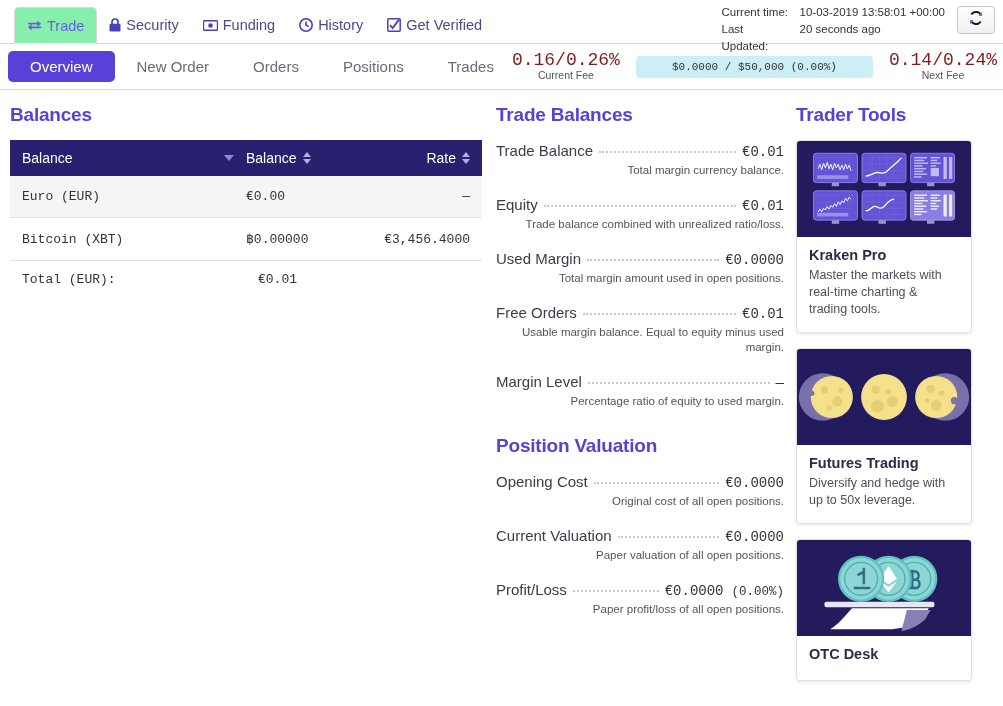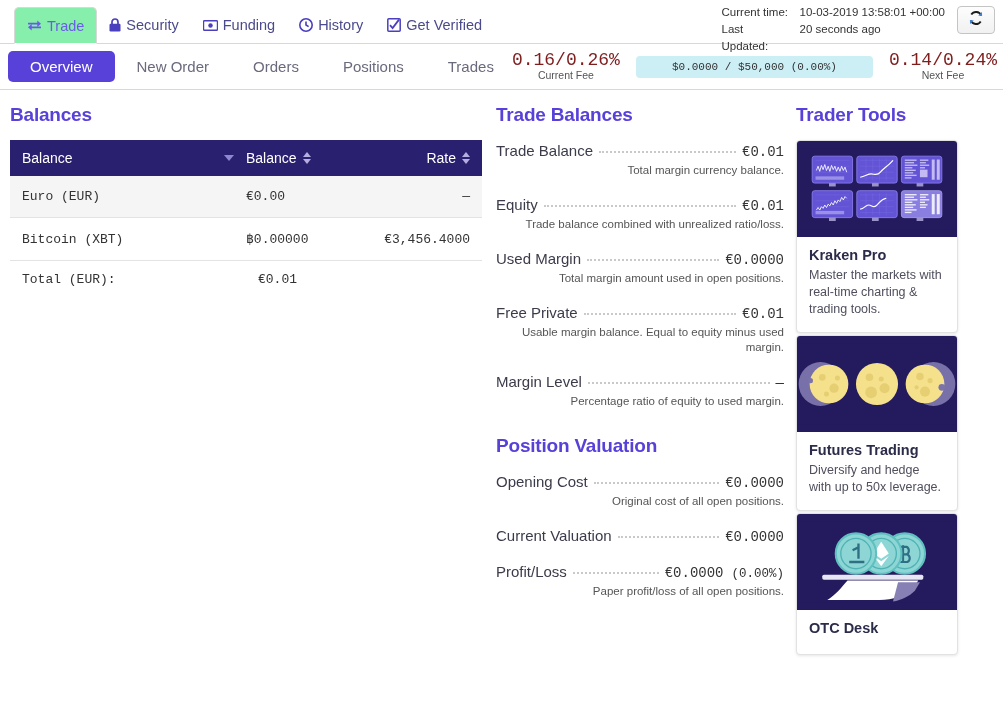--- a/index.html
+++ b/index.html
@@ -175,26 +175,26 @@
   .dl-desc {
     font-size: 11.5px;
     color: #555;
     text-align: right;
     margin-top: 3px;
     line-height: 15px;
   }
 
   
   .card {
-    width: 162px;
+    width: 176px;
     background: #fff;
     border: 1px solid #e2e2e2;
     border-radius: 4px;
     box-shadow: 0 1px 3px rgba(0,0,0,0.10);
-    margin-bottom: 2px;
+    margin-bottom: 15px;
     overflow: hidden;
     cursor: pointer;
   }
   .card-art { width: 100%; height: 96px; background: #241a5e; display: block; }
   .card-body { padding: 10px 12px 14px 12px; }
   .card-title { font-size: 14.5px; font-weight: bold; color: #2b2b4a; margin-bottom: 4px; }
   .card-text { font-size: 12.5px; color: #4f4f5e; line-height: 17px; }
 </style>
 </head>
 <body>
@@ -379,21 +379,21 @@
       <div class="dl-line">
         <span class="dl-label">Used Margin</span>
         <span class="dl-dots"></span>
         <span class="dl-val">€0.0000</span>
       </div>
       <div class="dl-desc">Total margin amount used in open positions.</div>
     </div>
 
     <div class="dl-item">
       <div class="dl-line">
-        <span class="dl-label">Free Private</span>
+        <span class="dl-label">Free Orders</span>
         <span class="dl-dots"></span>
         <span class="dl-val">€0.01</span>
       </div>
       <div class="dl-desc">Usable margin balance. Equal to equity minus used margin.</div>
     </div>
 
     <div class="dl-item">
       <div class="dl-line">
         <span class="dl-label">Margin Level</span>
         <span class="dl-dots"></span>
@@ -412,20 +412,21 @@
       </div>
       <div class="dl-desc">Original cost of all open positions.</div>
     </div>
 
     <div class="dl-item">
       <div class="dl-line">
         <span class="dl-label">Current Valuation</span>
         <span class="dl-dots"></span>
         <span class="dl-val">€0.0000</span>
       </div>
+      <div class="dl-desc">Paper valuation of all open positions.</div>
     </div>
 
     <div class="dl-item">
       <div class="dl-line">
         <span class="dl-label">Profit/Loss</span>
         <span class="dl-dots"></span>
         <span class="dl-val">€0.0000</span>
         <span class="dl-val pct" style="margin-left:8px;font-size:12.5px">(0.00%)</span>
       </div>
       <div class="dl-desc">Paper profit/loss of all open positions.</div>

